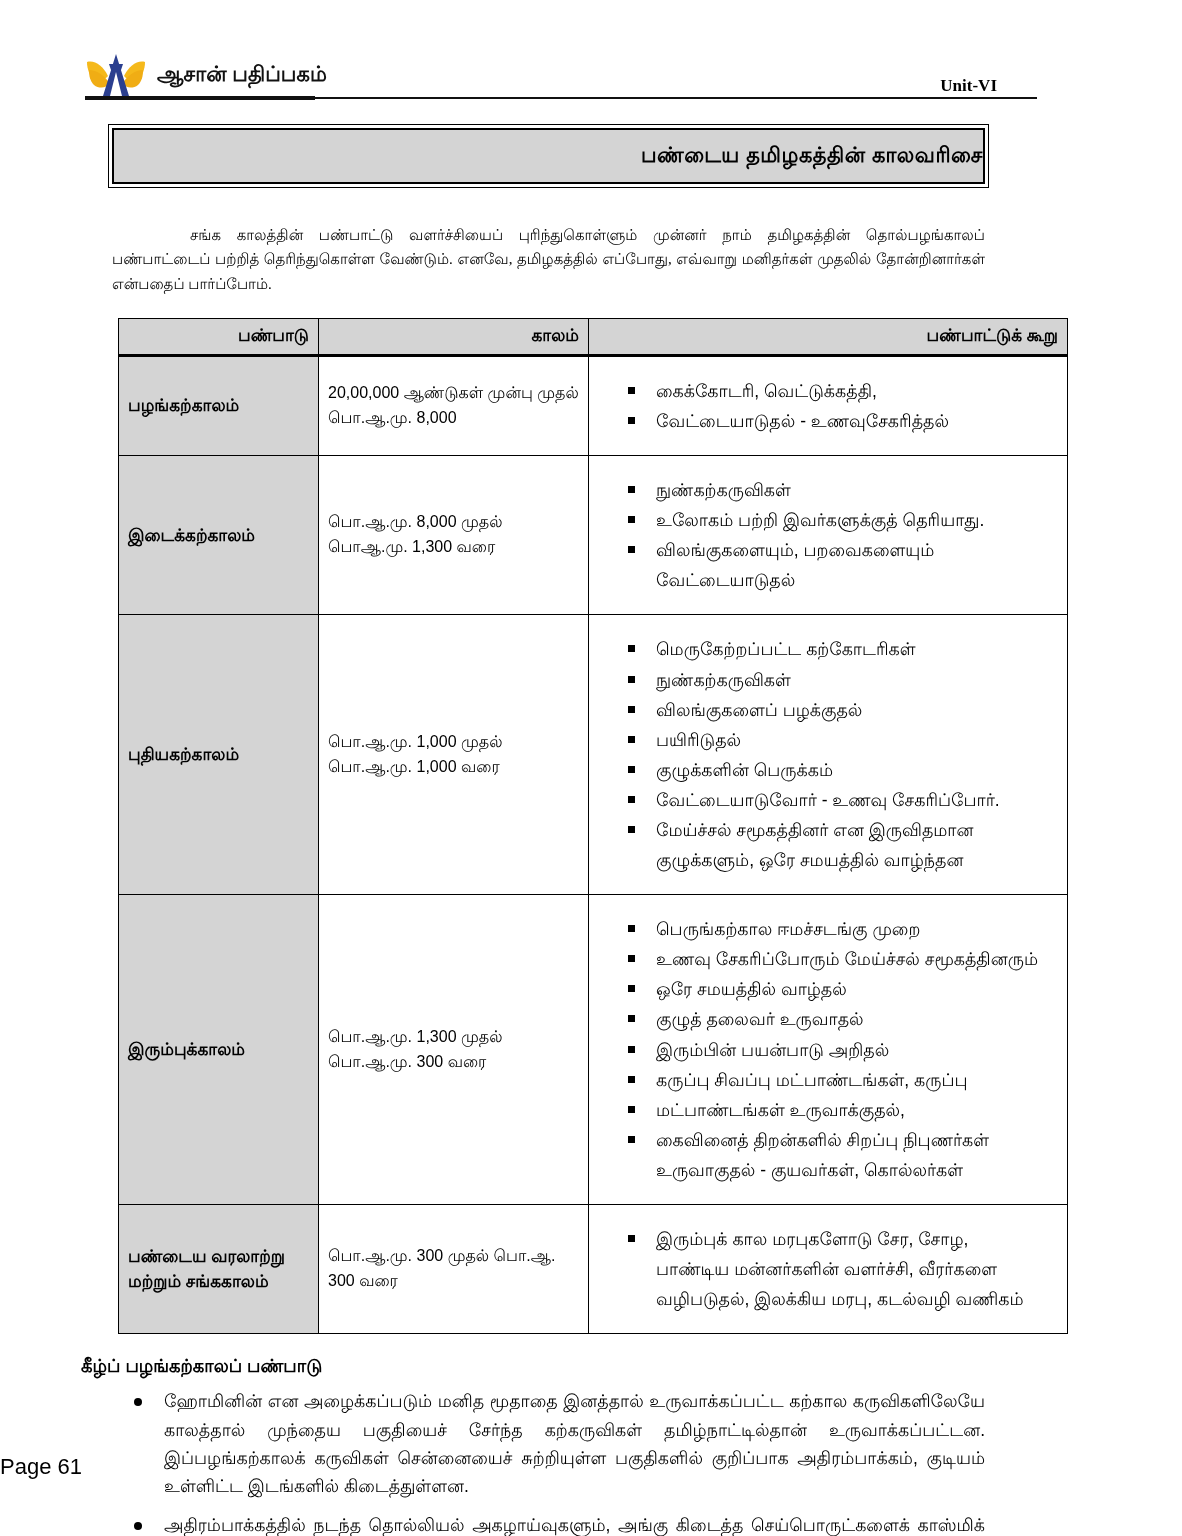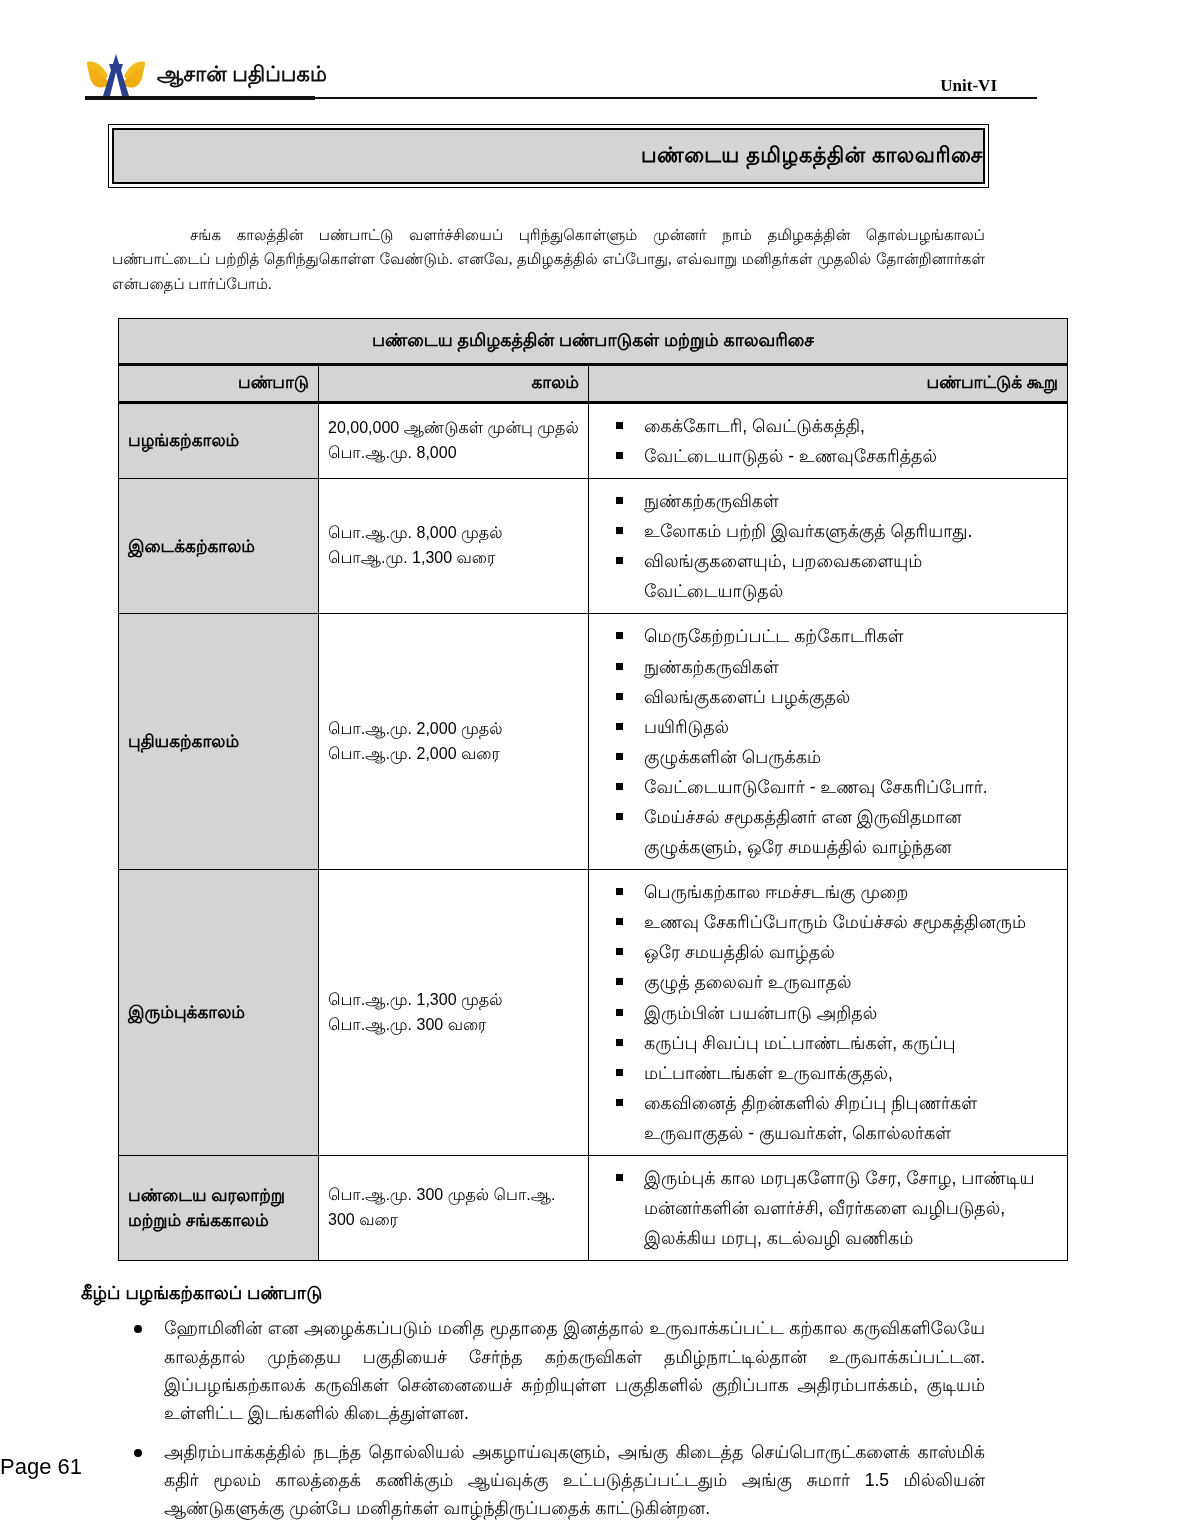--- a/index.html
+++ b/index.html
@@ -150,21 +150,21 @@
     padding-left: 14px;
     line-height: 1.55;
   }
   .c-features {
     background: #ffffff;
     font-size: 17.5px;
     vertical-align: middle;
     padding: 8px 8px 8px 8px;
   }
   .c-features ul {
-    margin: 0;
+    margin: 12px;
     padding: 0 0 0 40px;
     list-style: none;
   }
   .c-features li {
     position: relative;
     line-height: 1.72;
     padding-left: 6px;
   }
   .c-features li::before {
     content: "";
@@ -261,23 +261,20 @@
   <p class="intro">சங்க காலத்தின் பண்பாட்டு வளர்ச்சியைப் புரிந்துகொள்ளும் முன்னர் நாம் தமிழகத்தின் தொல்பழங்காலப் பண்பாட்டைப் பற்றித் தெரிந்துகொள்ள வேண்டும். எனவே, தமிழகத்தில் எப்போது, எவ்வாறு மனிதர்கள் முதலில் தோன்றினார்கள் என்பதைப் பார்ப்போம்.</p>
 
   <table class="timeline">
     <colgroup>
       <col class="w-col1">
       <col class="w-col2">
       <col>
     </colgroup>
     <thead>
       <tr>
-        <th class="tbl-title" colspan="3">பண்டைய தமிழகத்தின் பண்பாடுகள் மற்றும் காலவரிசை</th>
-      </tr>
-      <tr>
         <th class="col-head">பண்பாடு</th>
         <th class="col-head">காலம்</th>
         <th class="col-head">பண்பாட்டுக் கூறு</th>
       </tr>
     </thead>
     <tbody>
         <tr>
           <td class="c-culture">பழங்கற்காலம்</td>
           <td class="c-period">20,00,000 ஆண்டுகள் முன்பு முதல் பொ.ஆ.மு. 8,000</td>
           <td class="c-features">
@@ -293,21 +290,21 @@
           <td class="c-features">
             <ul>
               <li>நுண்கற்கருவிகள்</li>
               <li>உலோகம் பற்றி இவர்களுக்குத் தெரியாது.</li>
               <li>விலங்குகளையும், பறவைகளையும் வேட்டையாடுதல்</li>
             </ul>
           </td>
         </tr>
         <tr>
           <td class="c-culture">புதியகற்காலம்</td>
-          <td class="c-period">பொ.ஆ.மு. 2,000 முதல் பொ.ஆ.மு. 2,000 வரை</td>
+          <td class="c-period">பொ.ஆ.மு. 1,000 முதல் பொ.ஆ.மு. 1,000 வரை</td>
           <td class="c-features">
             <ul>
               <li>மெருகேற்றப்பட்ட கற்கோடரிகள்</li>
               <li>நுண்கற்கருவிகள்</li>
               <li>விலங்குகளைப் பழக்குதல்</li>
               <li>பயிரிடுதல்</li>
               <li>குழுக்களின் பெருக்கம்</li>
               <li>வேட்டையாடுவோர் - உணவு சேகரிப்போர்.</li>
               <li>மேய்ச்சல் சமூகத்தினர் என இருவிதமான குழுக்களும், ஒரே சமயத்தில் வாழ்ந்தன</li>
             </ul>

